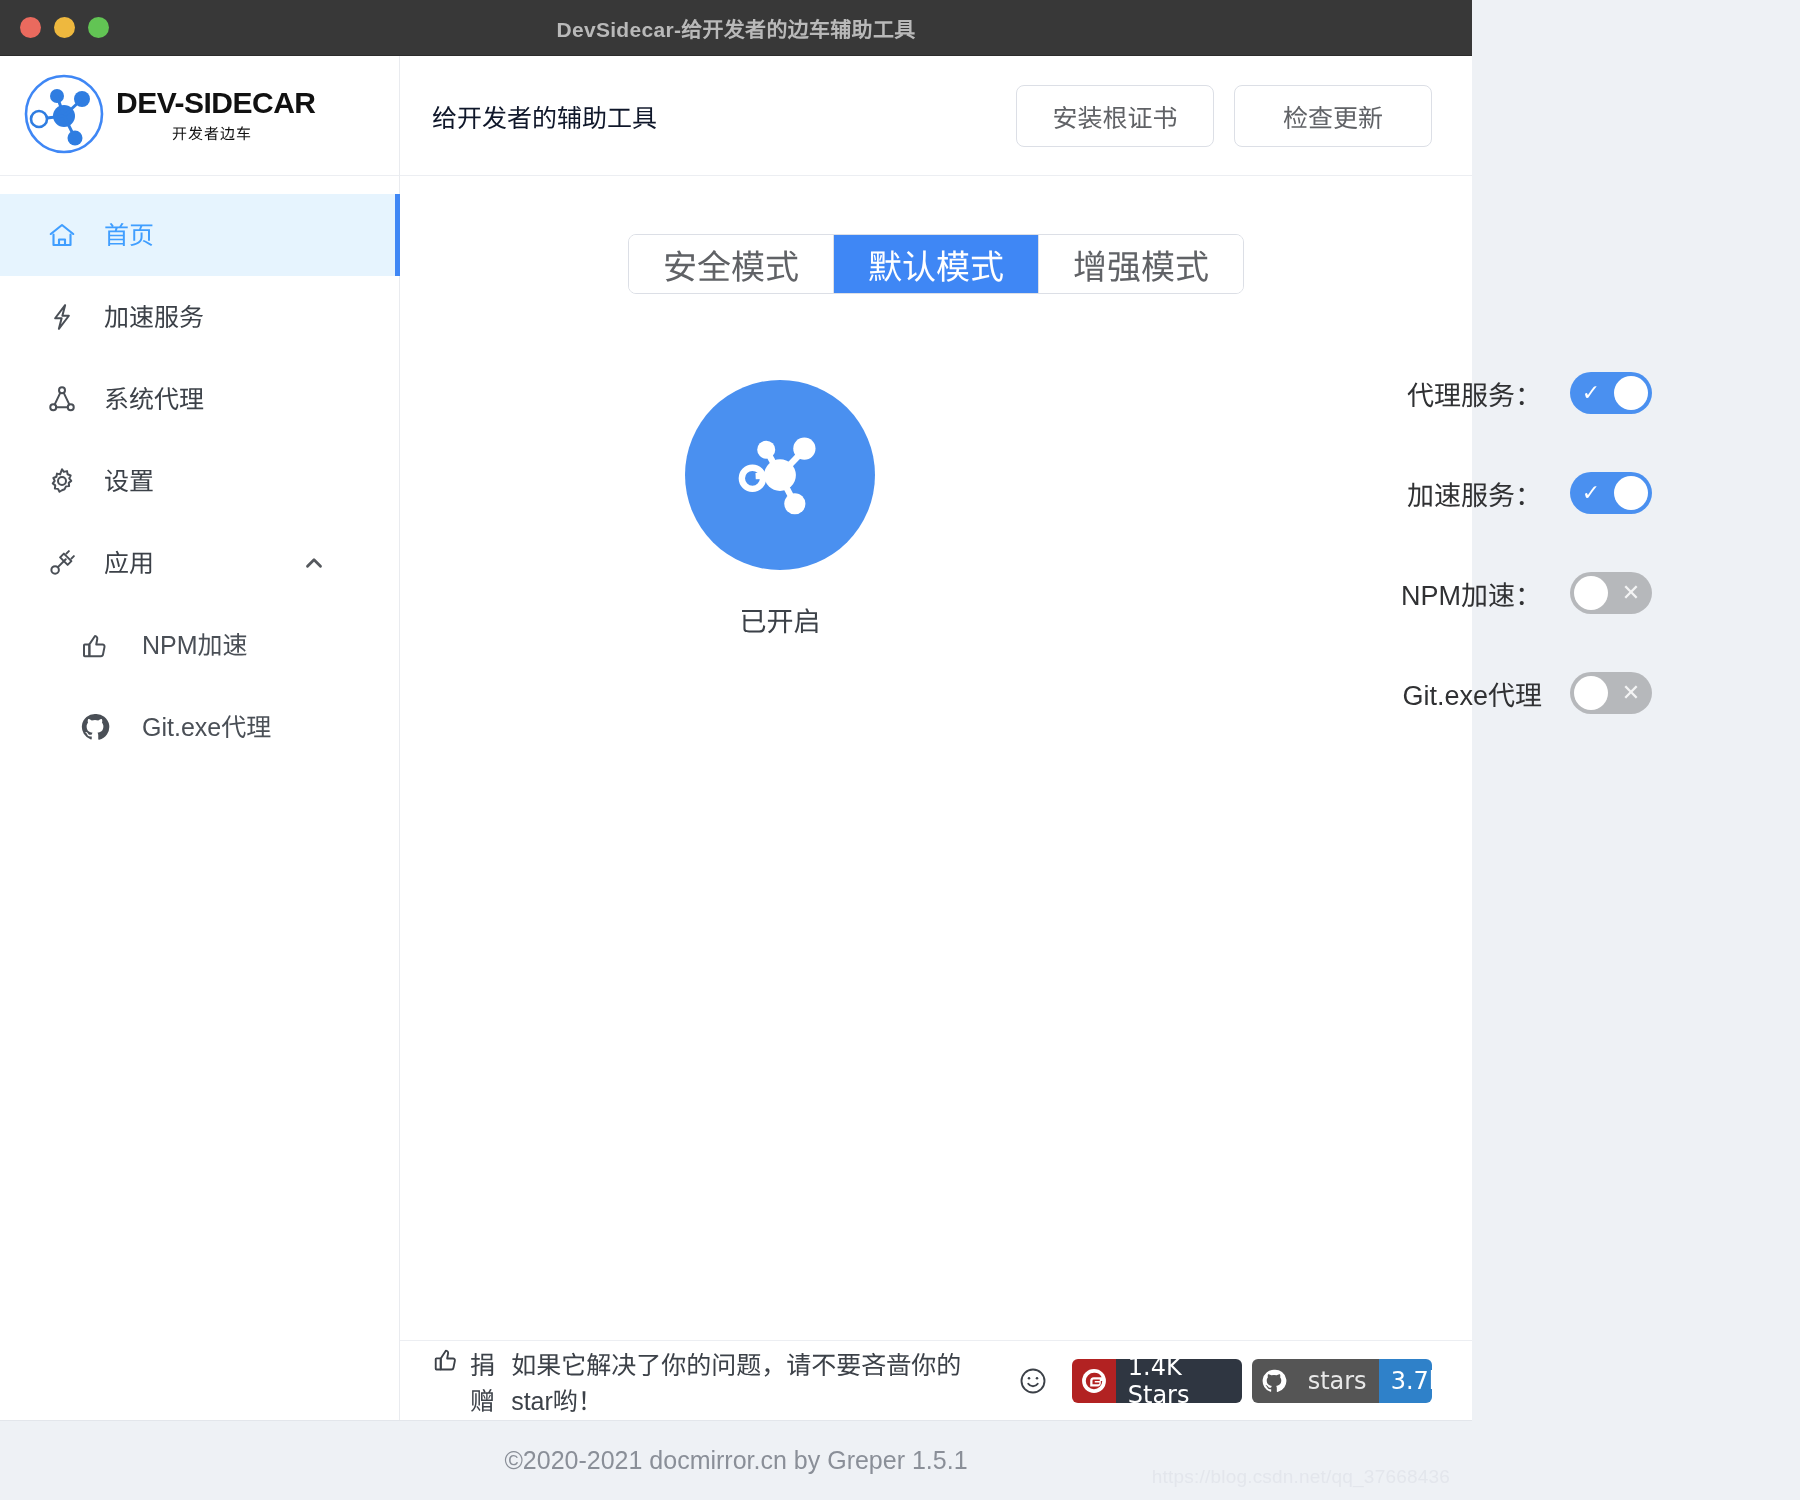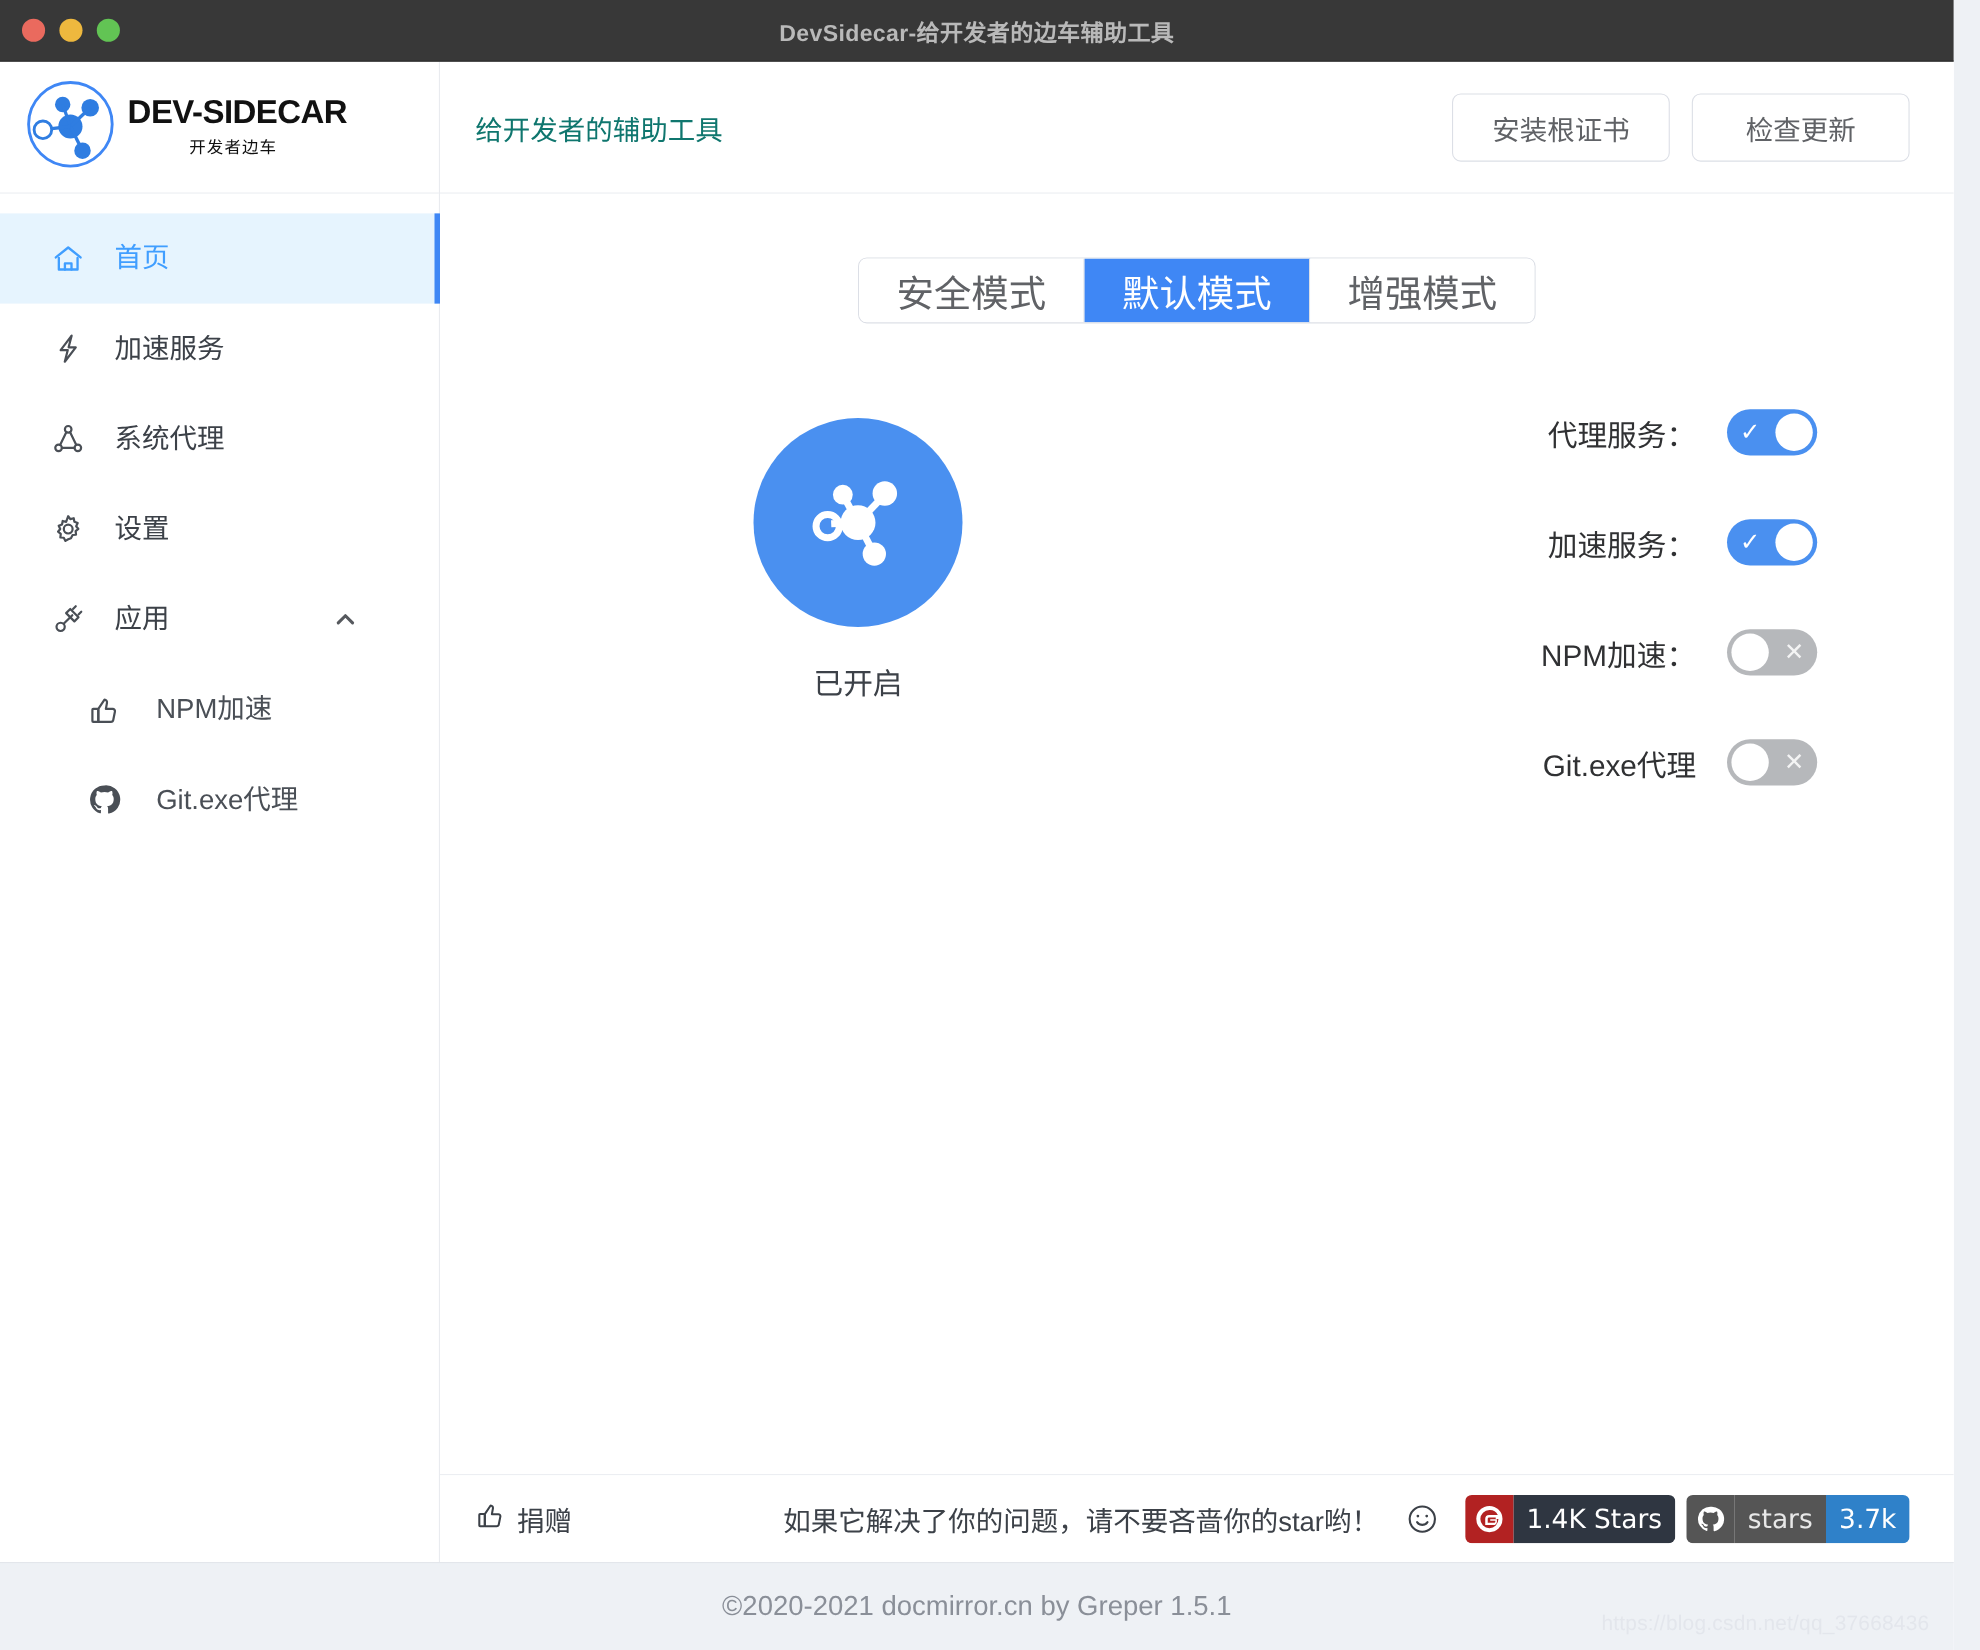--- a/index.html
+++ b/index.html
@@ -5,21 +5,21 @@
 <style>
   * { margin:0; padding:0; box-sizing:border-box; }
   html, body {
     width:1800px; height:1500px;
     font-family:"Liberation Sans","DejaVu Sans",sans-serif;
     background:#eef1f5;
     overflow:hidden;
   }
 
   .window {
-    width:1776px; height:1500px;
+    width:1472px; height:1500px;
     display:flex; flex-direction:column;
     background:#ffffff;
     position:relative;
   }
 
   
   .titlebar {
     height:56px; flex:0 0 56px;
     background:#383838;
     display:flex; align-items:center;
@@ -110,21 +110,21 @@
   .main {
     flex:1 1 auto; display:flex; flex-direction:column;
     min-width:0; background:#ffffff;
   }
   .topbar {
     height:120px; flex:0 0 120px;
     display:flex; align-items:center;
     padding:0 40px 0 32px;
     border-bottom:1px solid #eceef2;
   }
-  .topbar-title { font-size:25px; color:#0f766e; }
+  .topbar-title { font-size:25px; color:#0f172a; }
   .topbar-actions { margin-left:auto; display:flex; gap:20px; }
   .btn {
     height:62px; min-width:198px;
     padding:0 22px;
     border:1px solid #dcdfe6; border-radius:8px;
     background:#fff; color:#606266;
     font-size:25px; font-family:inherit;
     cursor:pointer;
     display:flex; align-items:center; justify-content:center;
   }

